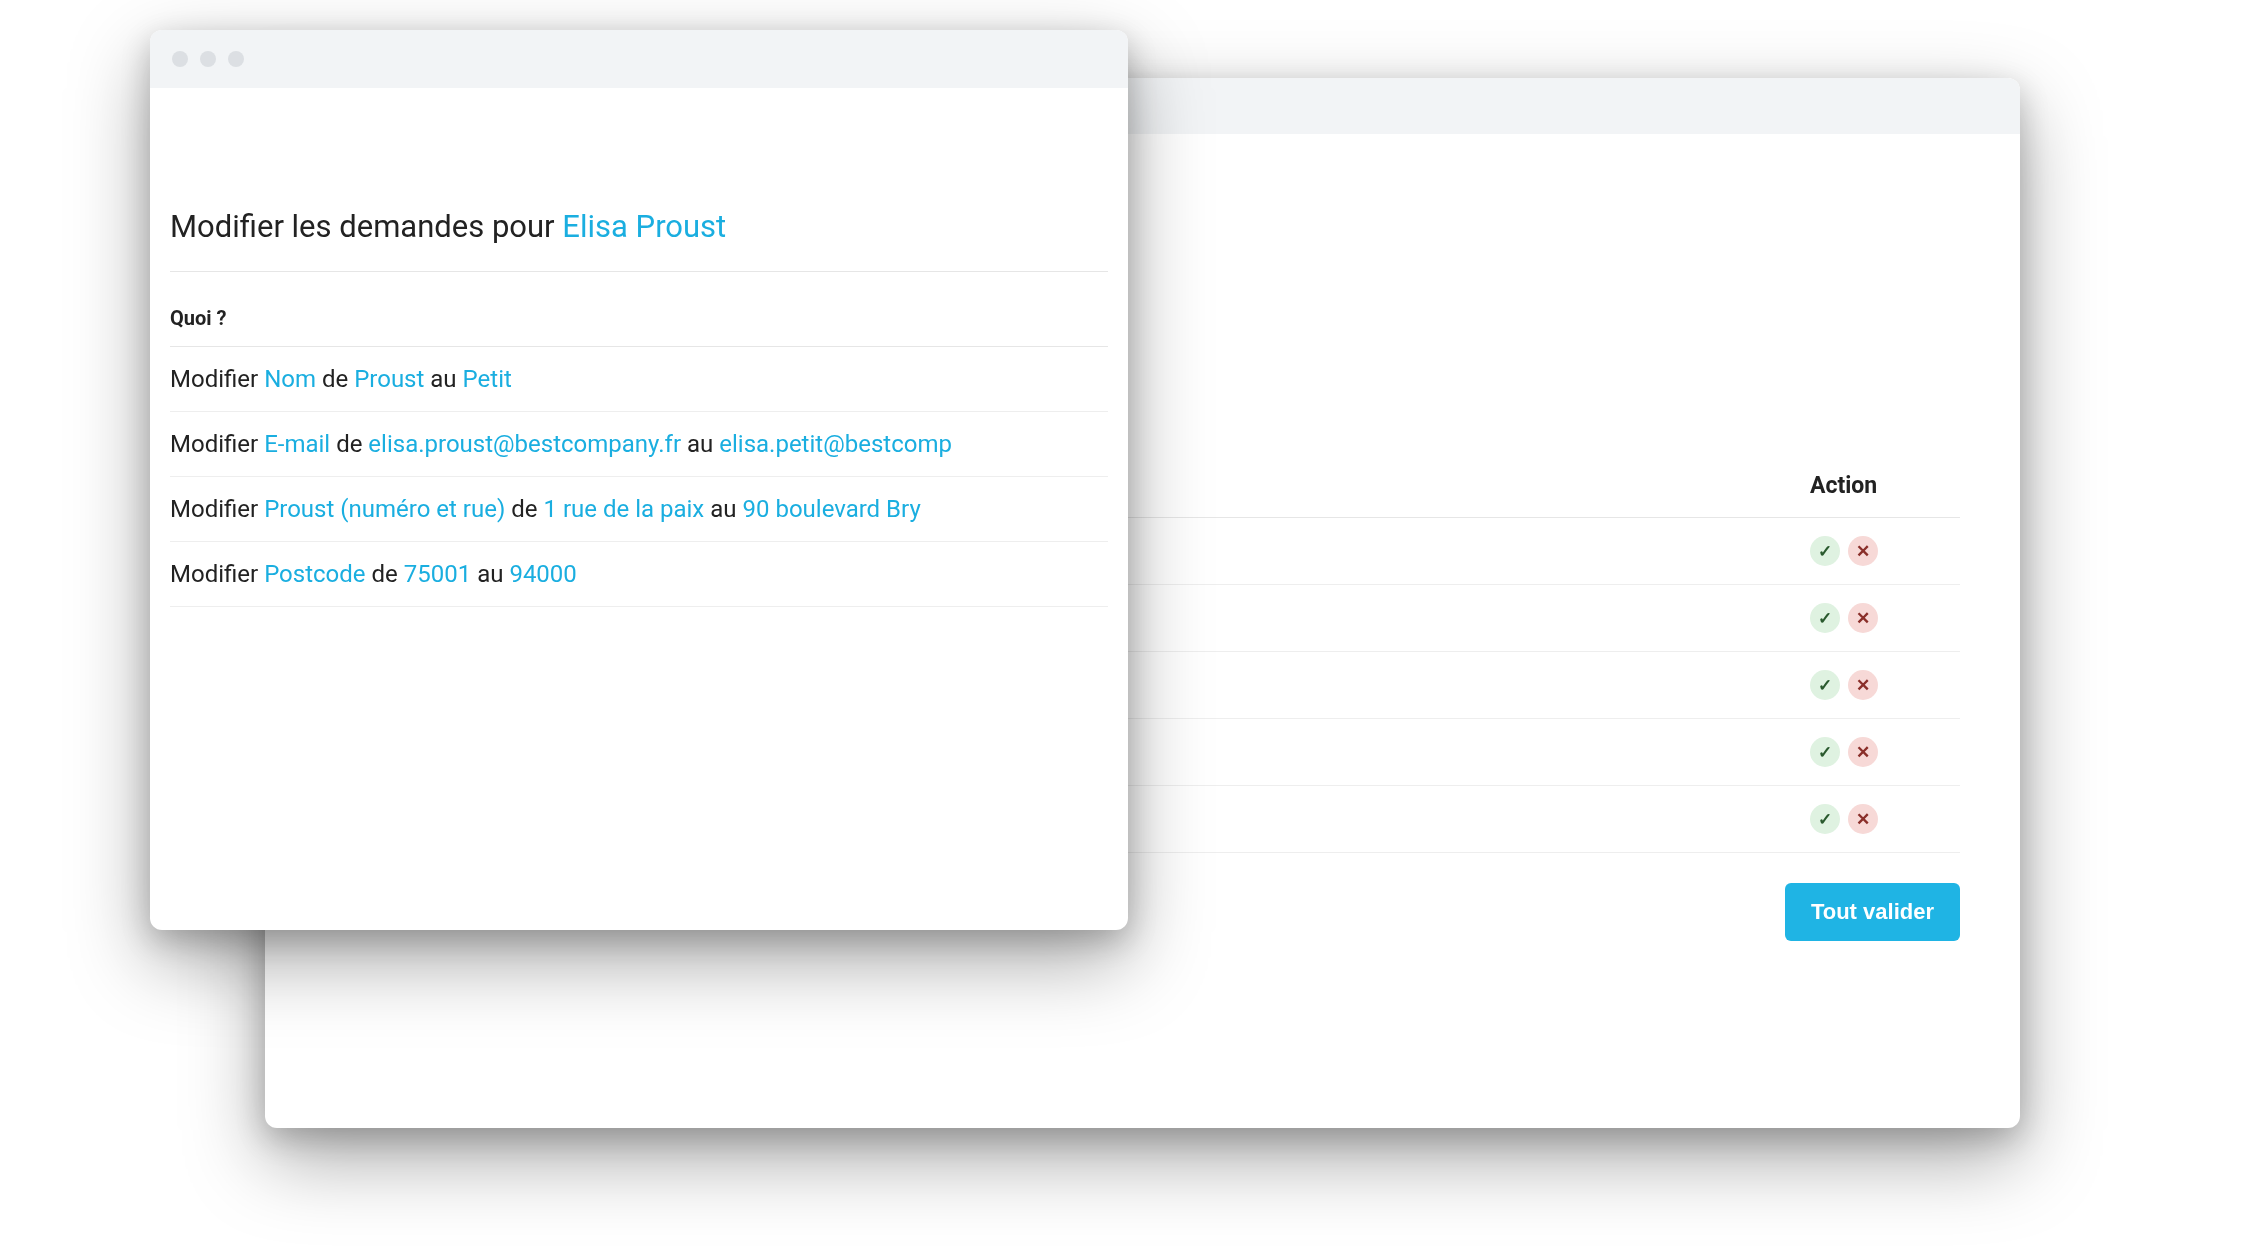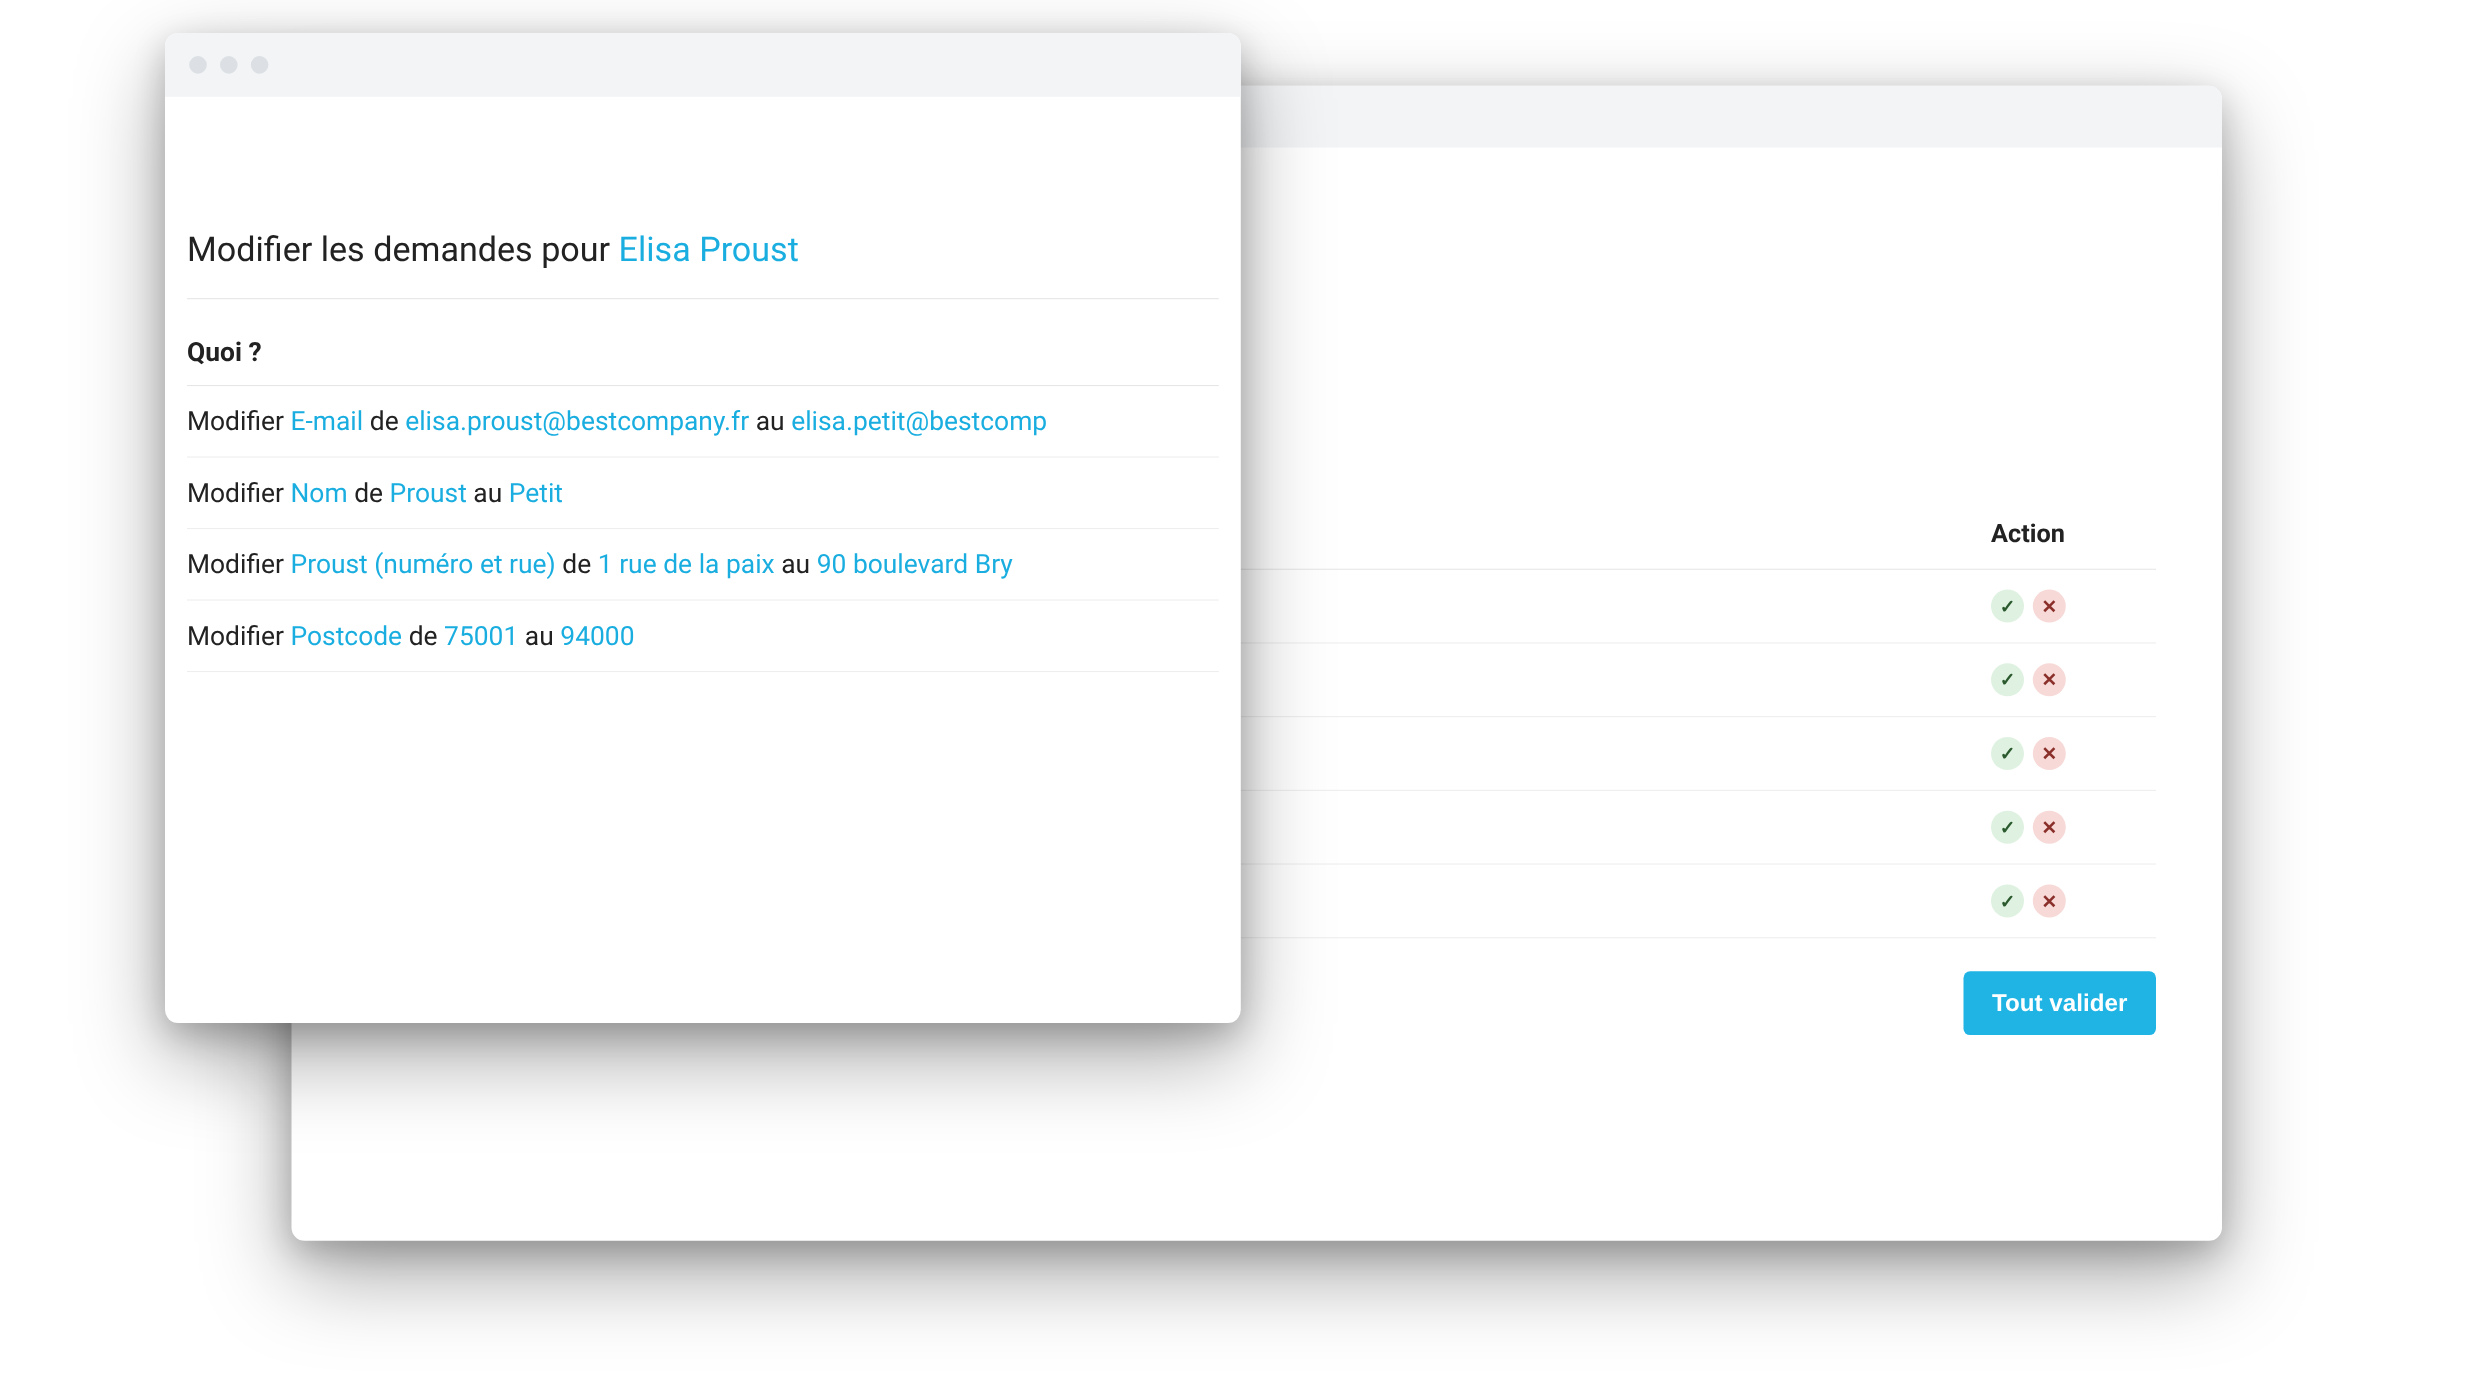--- a/index.html
+++ b/index.html
@@ -124,21 +124,21 @@
   color: #222;
   padding: 0 0 26px 0;
   border-bottom: 1px solid #e6e6e6;
   margin-bottom: 18px;
   font-weight: 400;
 }
 .front-title .name { color:#1aaee0; }
 
 .quoi-header {
   font-weight:700;
-  font-size:24px;
+  font-size:20px;
   color:#222;
   padding: 16px 0;
   border-bottom:1px solid #e6e6e6;
 }
 .change-row {
   font-size:24px;
   color:#222;
   padding: 18px 0;
   border-bottom:1px solid #eeeeee;
   white-space: nowrap;
@@ -215,21 +215,21 @@
     <div class="front-content">
       <div class="front-spacer"></div>
 
       <div class="front-title">
         <span>Modifier les demandes pour </span><span class="name">Elisa Proust</span>
       </div>
 
       <div class="quoi-header">Quoi ?</div>
 
       <div id="front-rows">
+          <div class="change-row"><span>Modifier </span><span class="blue">Nom</span><span> de </span><span class="blue">Proust</span><span> au </span><span class="blue">Petit</span></div>
           <div class="change-row"><span>Modifier </span><span class="blue">E-mail</span><span> de </span><span class="blue">elisa.proust@bestcompany.fr</span><span> au </span><span class="blue">elisa.petit@bestcomp</span></div>
-          <div class="change-row"><span>Modifier </span><span class="blue">Nom</span><span> de </span><span class="blue">Proust</span><span> au </span><span class="blue">Petit</span></div>
           <div class="change-row"><span>Modifier </span><span class="blue">Proust (numéro et rue)</span><span> de </span><span class="blue">1 rue de la paix</span><span> au </span><span class="blue">90 boulevard Bry</span></div>
           <div class="change-row"><span>Modifier </span><span class="blue">Postcode</span><span> de </span><span class="blue">75001</span><span> au </span><span class="blue">94000</span></div>
         </div>
     </div>
   </div>
 
 </div>
 
 </body></html>

